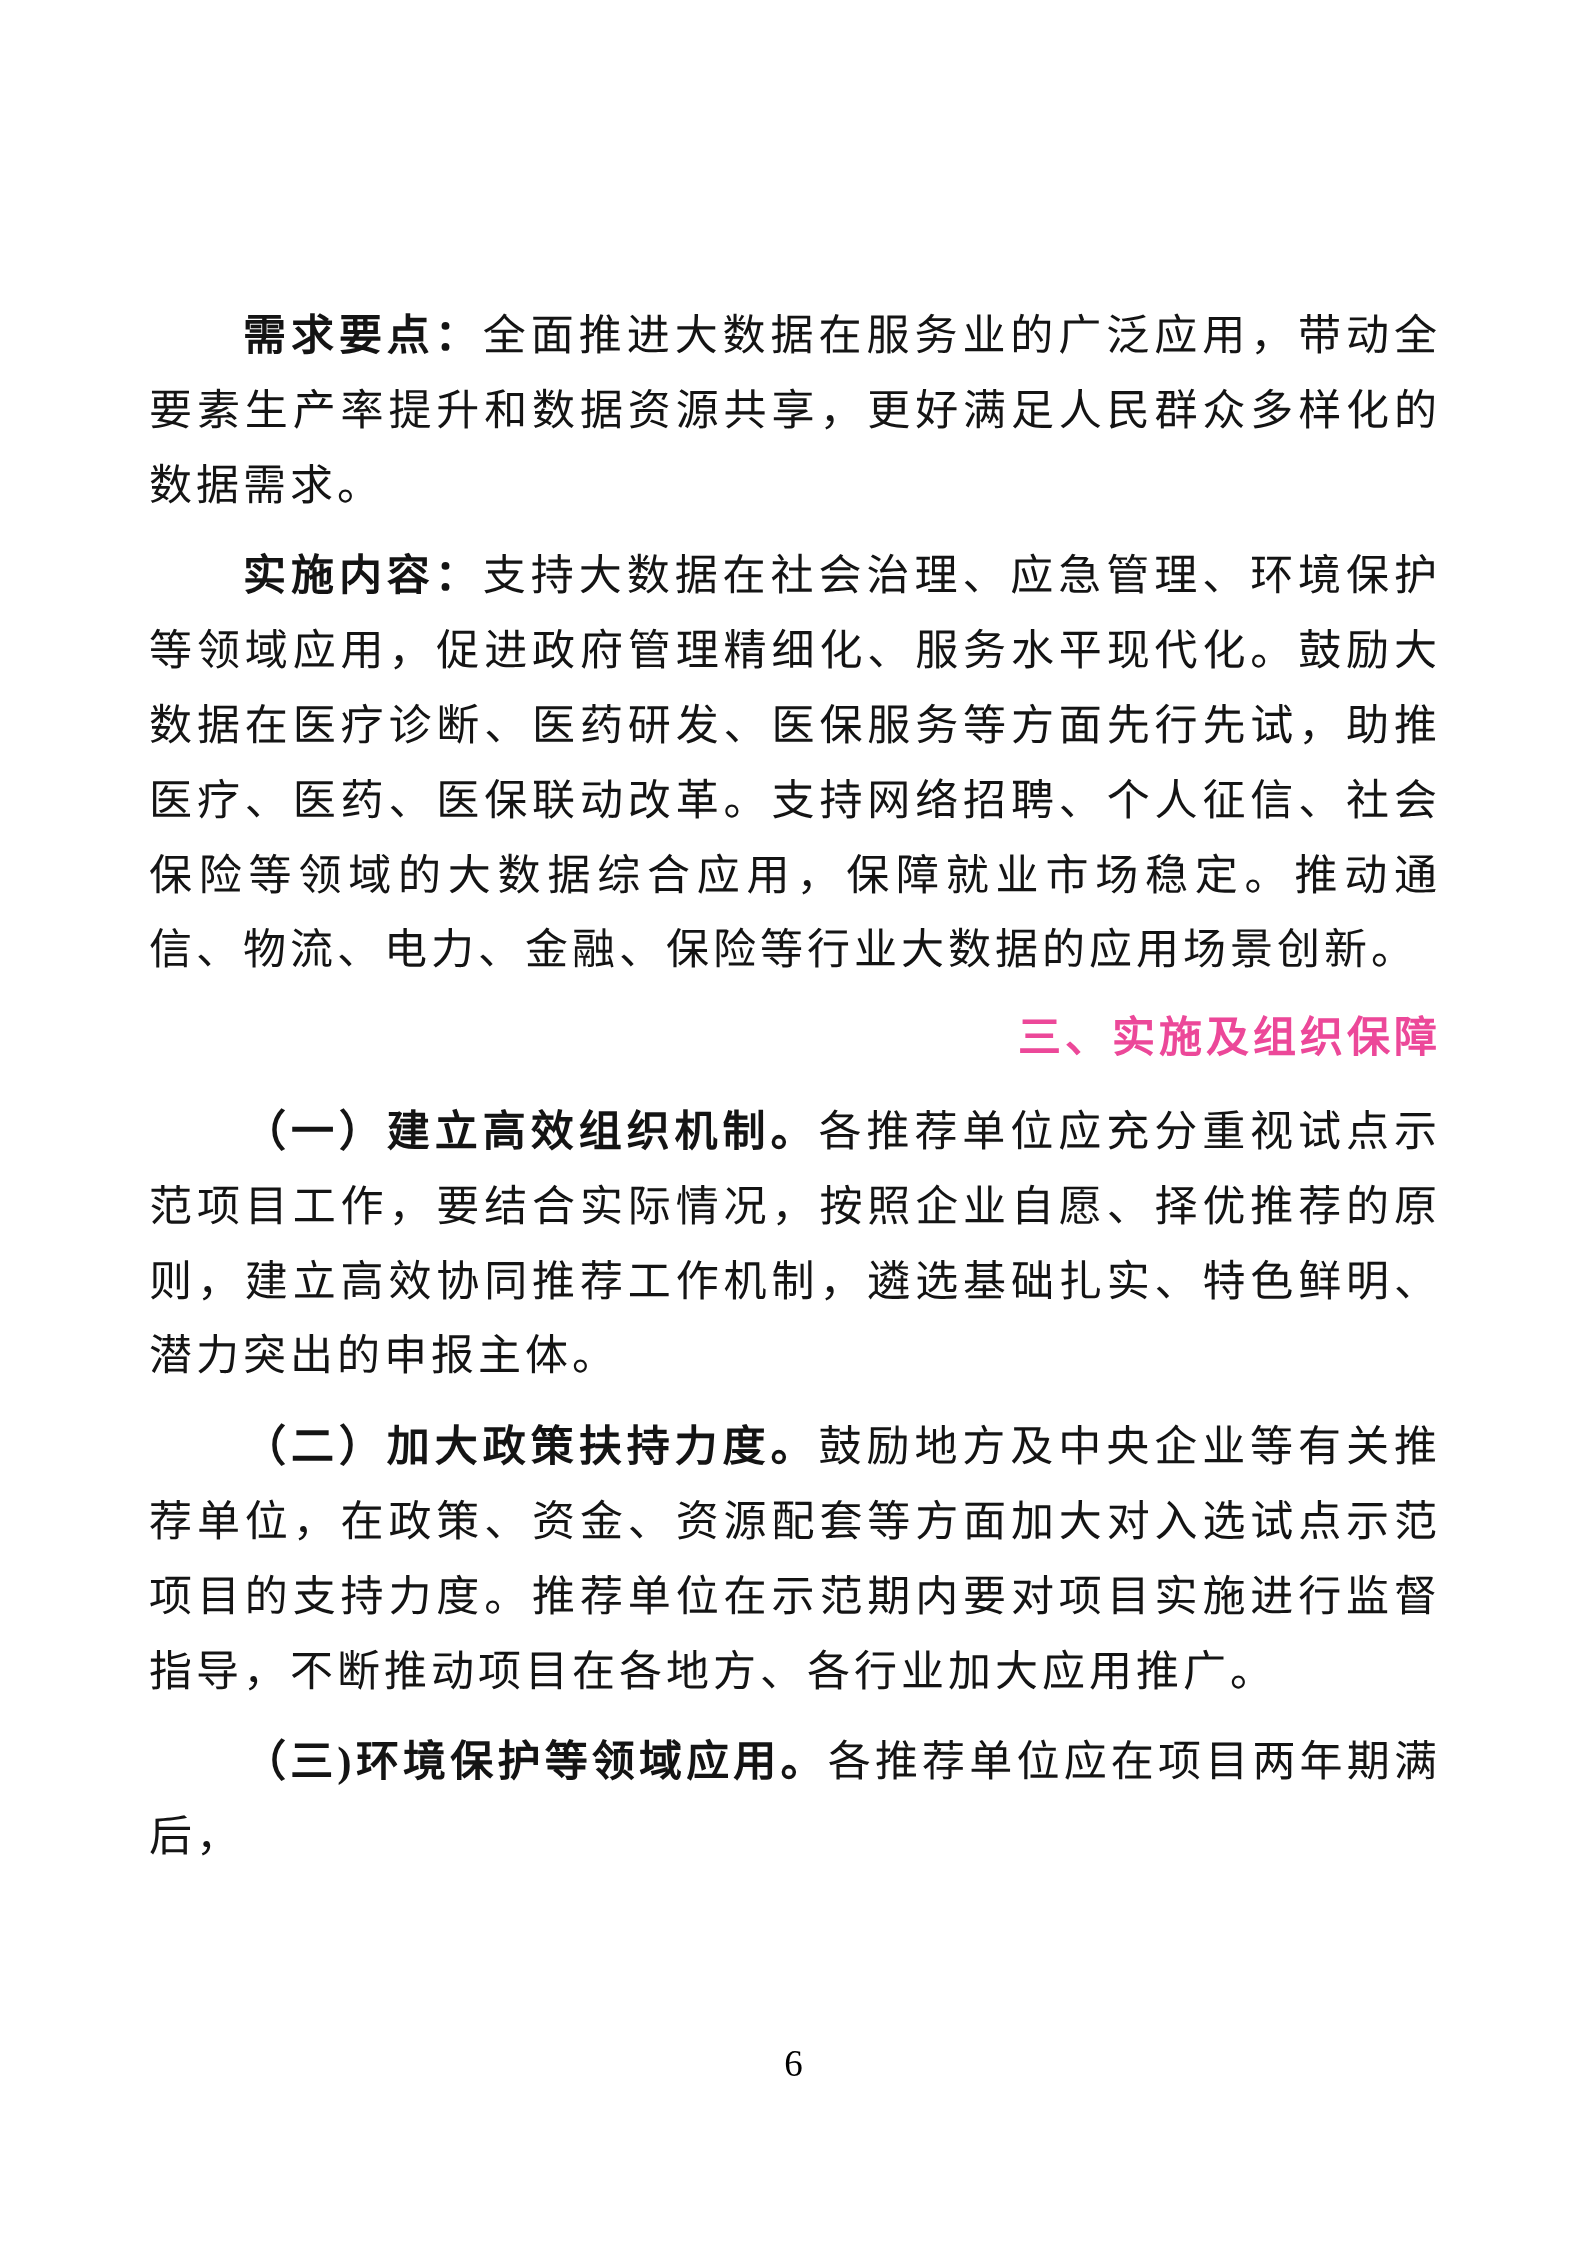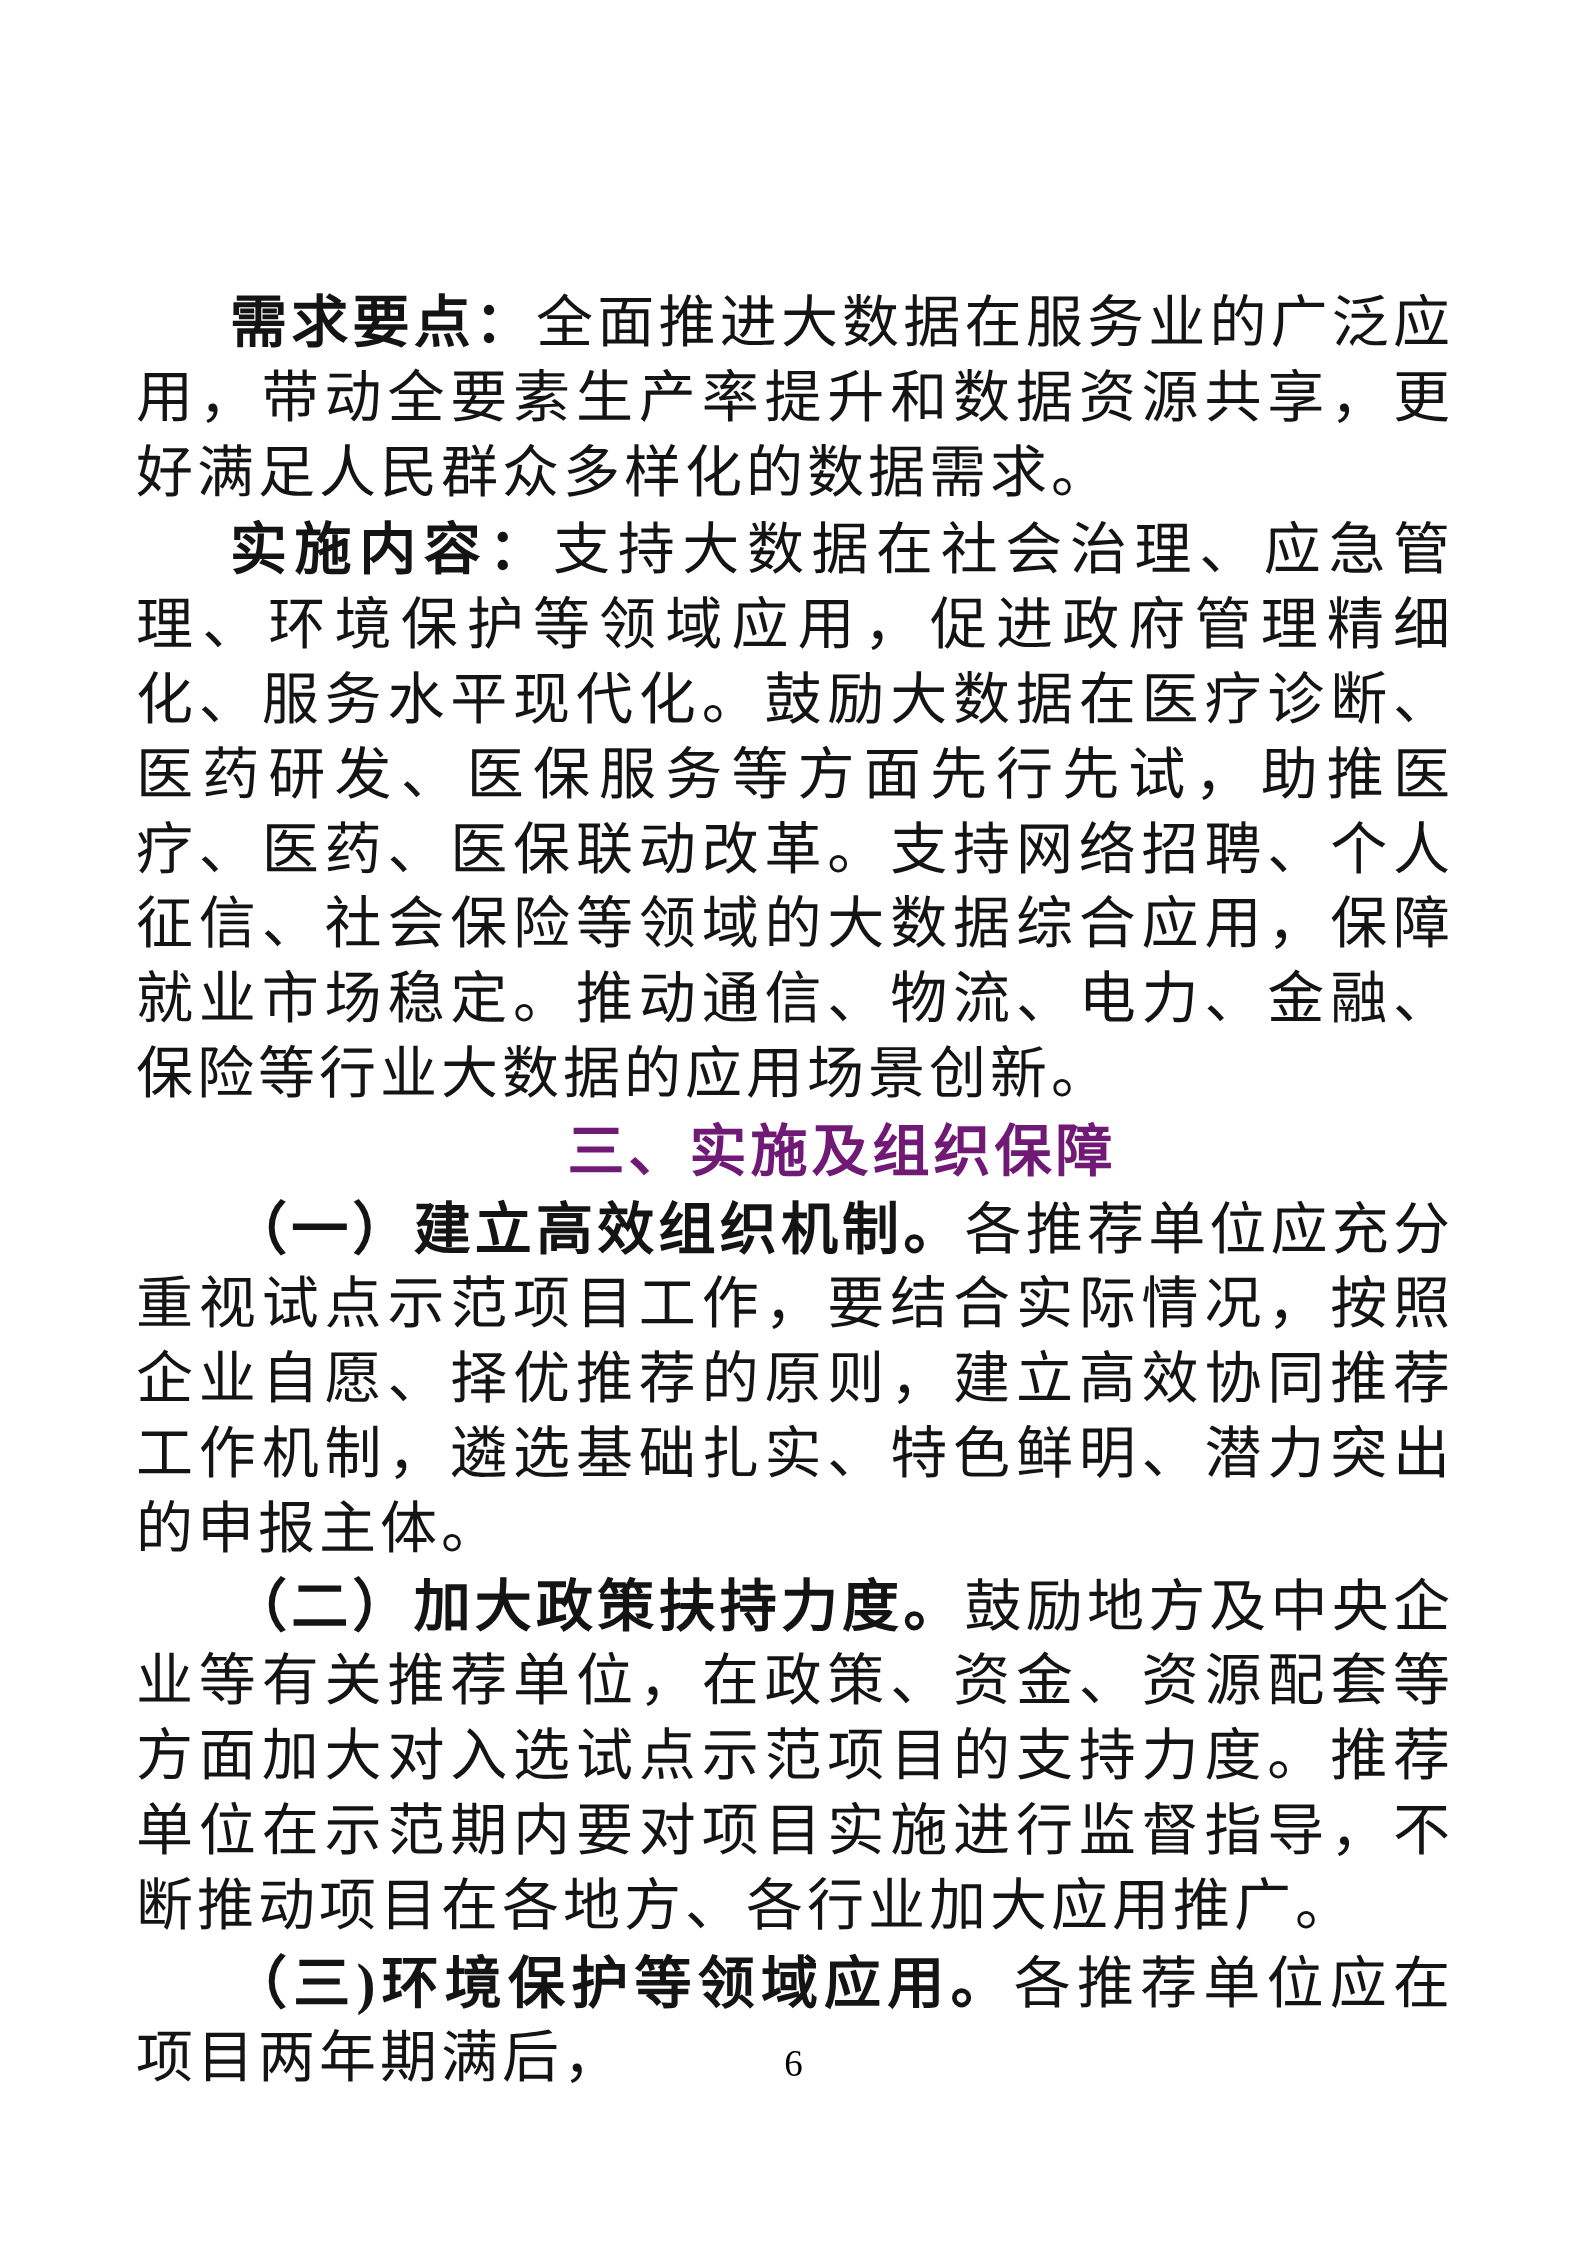--- a/index.html
+++ b/index.html
@@ -16,38 +16,38 @@
     font-family: "Liberation Serif", "DejaVu Serif", serif;
     color: #141414;
   }
   .content {
     position: absolute;
     left: 133px;
     top: 283px;
     width: 1324px;
   }
   p.para {
-    margin: 3px;
+    margin: 16px;
     padding: 0;
-    font-size: 57px;
+    font-size: 43px;
     line-height: 74.8px;
     letter-spacing: 4px;
     text-align: justify;
     text-indent: 94px;
     word-break: normal;
     overflow-wrap: break-word;
   }
   p.para .lead {
     font-weight: bold;
   }
   p.para.heading {
-    font-family: Liberation Serif, serif;
+    font-family: Liberation Mono, monospace;
     font-weight: bold;
-    color: #701a75;
-    text-align: center;
+    color: #ec4899;
+    text-align: right;
   }
   .footer {
     position: absolute;
     left: 0;
     top: 2042px;
     width: 100%;
     text-align: center;
   }
   .page-number {
     font-size: 37px;

